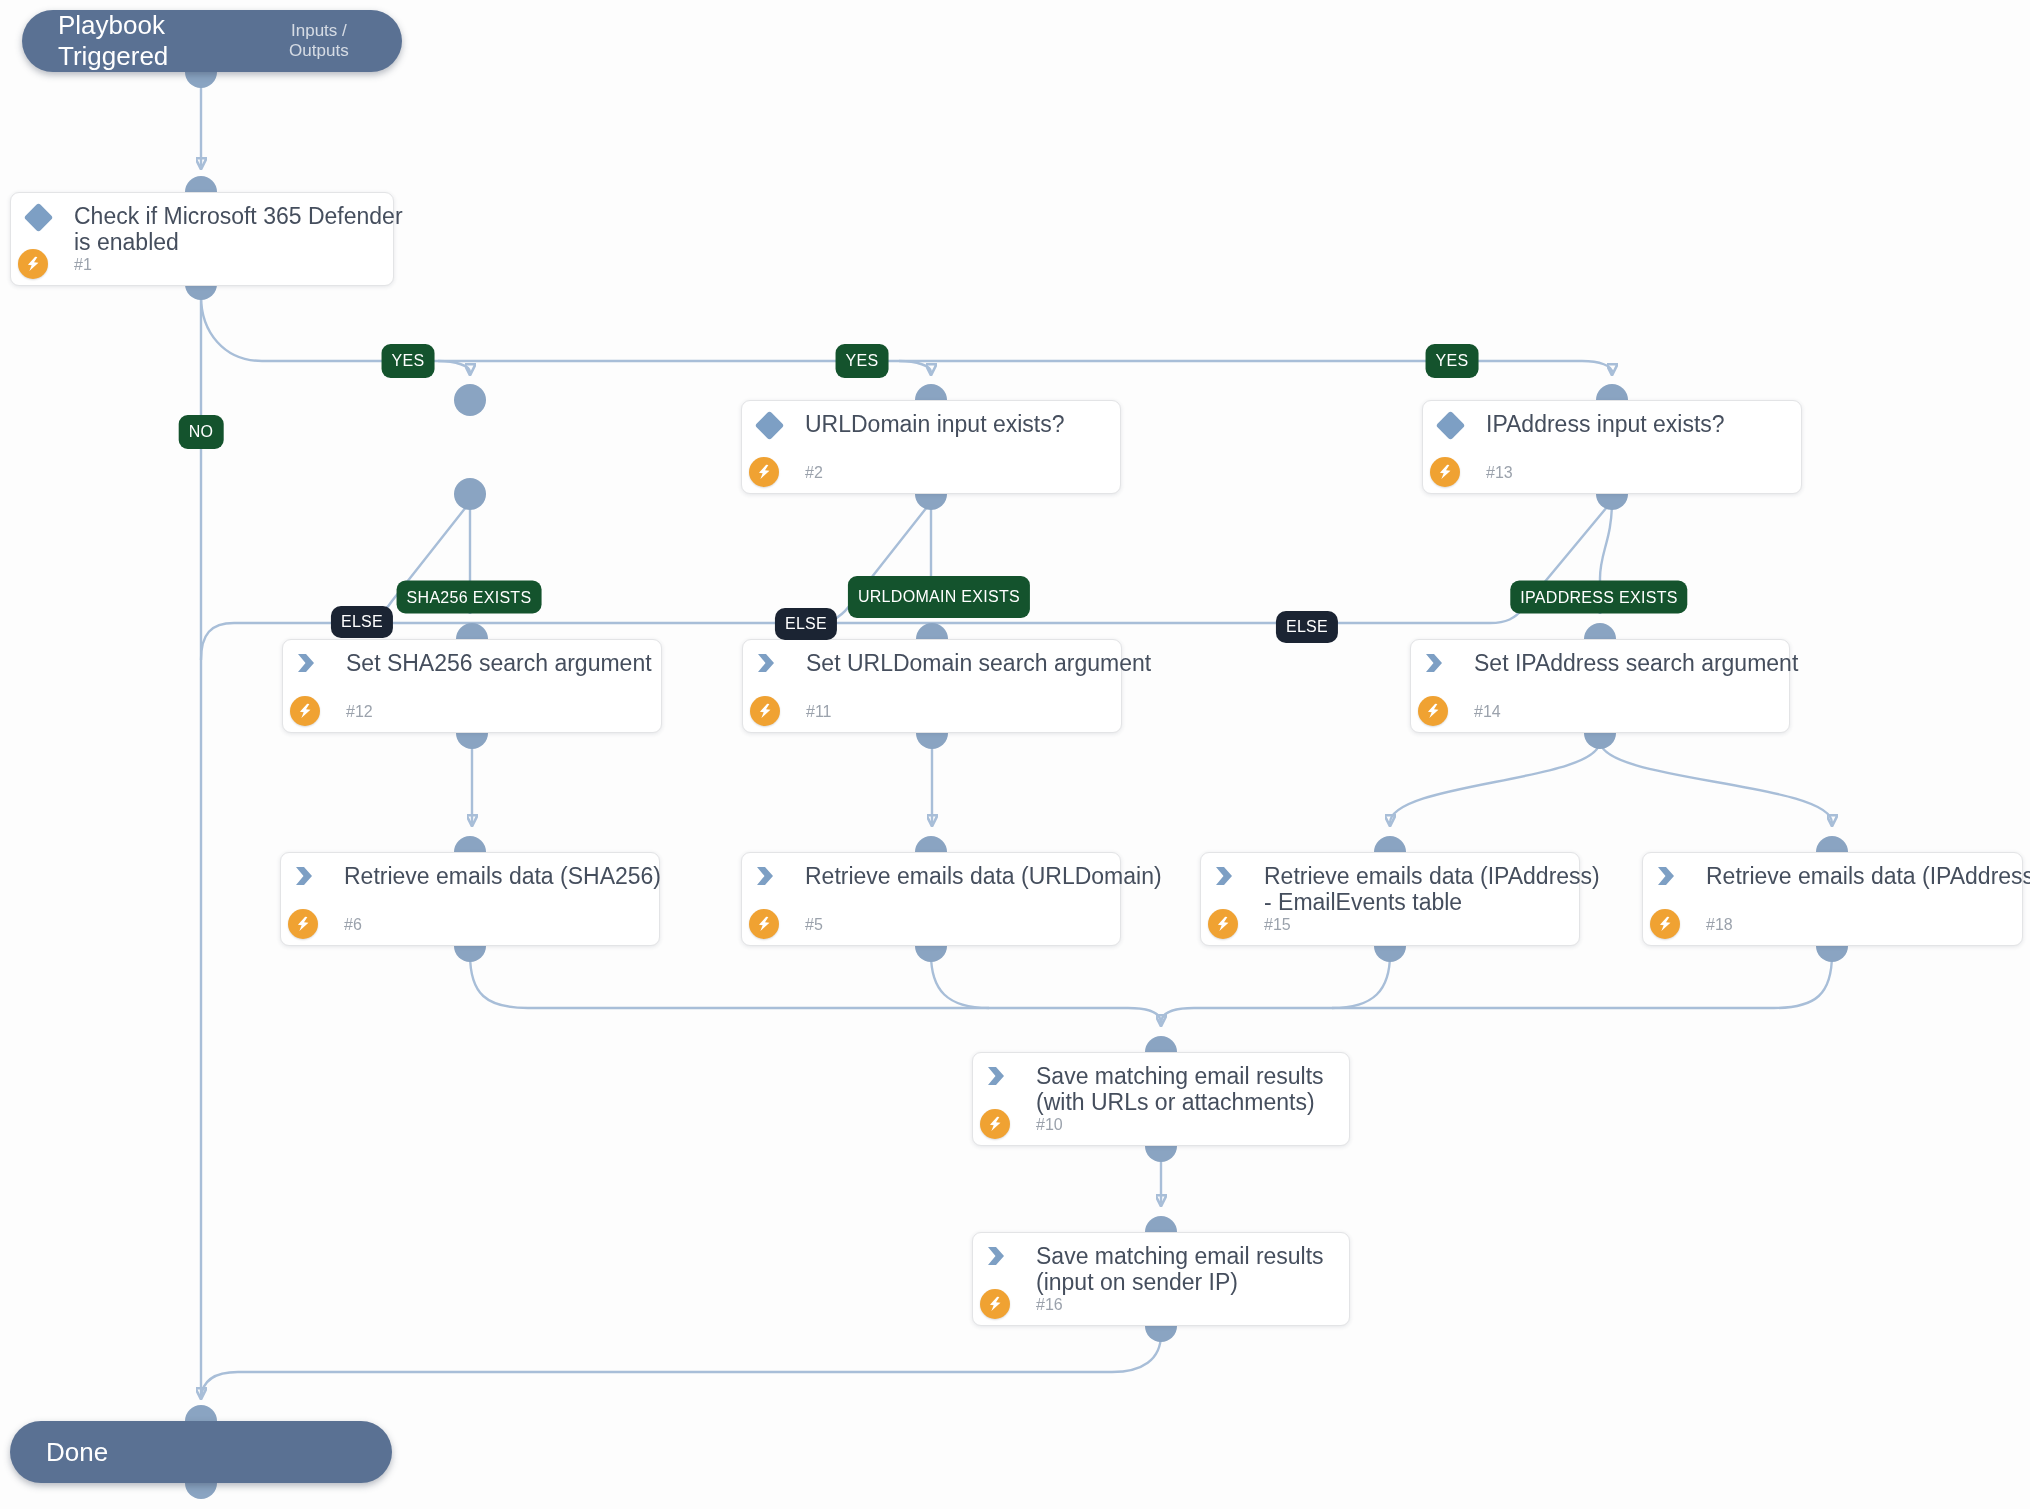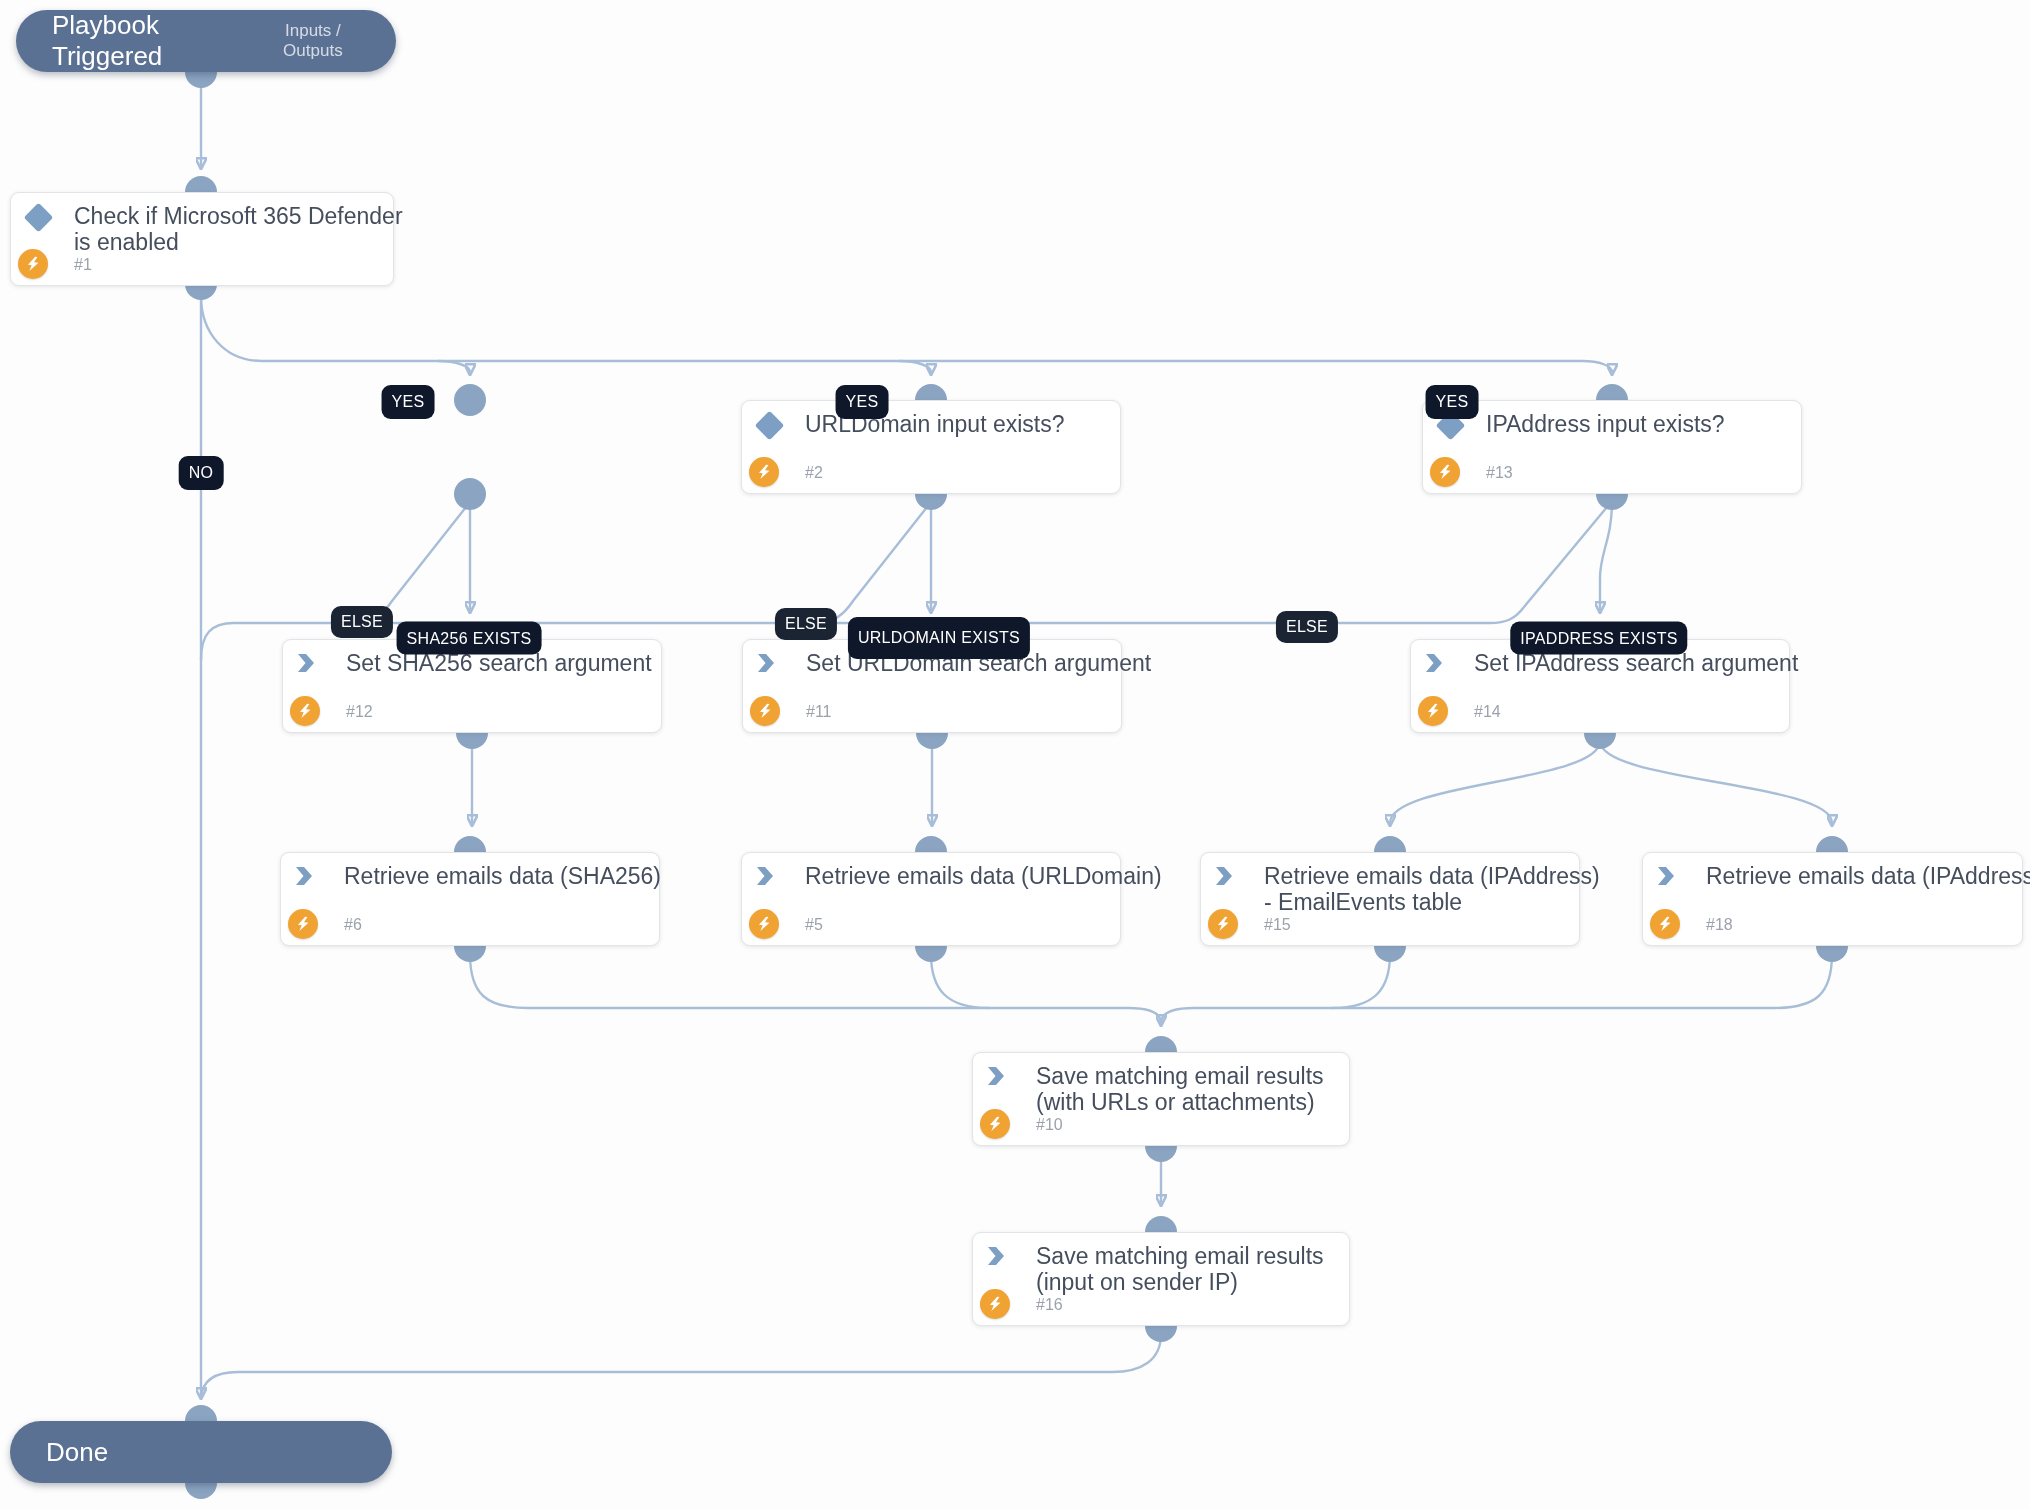--- a/index.html
+++ b/index.html
@@ -20,21 +20,21 @@
   .bolt{position:absolute;left:7px;top:56px;width:30px;height:30px;border-radius:50%;background:#f0a232;
         display:flex;align-items:center;justify-content:center;box-shadow:0 1px 2px rgba(0,0,0,.15);}
 
   .pill{position:absolute;height:62px;border-radius:31px;background:#5a7193;color:#ffffff;z-index:3;
         box-shadow:0 3px 7px rgba(50,60,80,.35);display:flex;align-items:center;box-sizing:border-box;}
   .pill .plabel{font-size:26px;margin-left:36px;}
   .pill .paction{margin-left:auto;margin-right:28px;font-size:17px;color:rgba(255,255,255,.75);text-align:center;}
 
   .badge{position:absolute;z-index:4;display:flex;align-items:center;justify-content:center;color:#fff;
          border-radius:9px;font-size:16px;height:34px;padding:0 10px;letter-spacing:.3px;transform:translate(-50%,-50%);white-space:nowrap;}
-  .badge.blue{background:#0f172a;margin-top:41px;}
+  .badge.blue{background:#14532d;}
   .badge.dark{background:#1b2433;height:32px;border-radius:10px;}
 </style>
 </head>
 <body>
 
 <div id="canvas">
 
   <svg class="edges" width="2030" height="1509" viewBox="0 0 2030 1509">
     <defs>
       <marker id="arr" viewBox="0 0 10 10" refX="7" refY="5" markerWidth="13" markerHeight="11" orient="auto" markerUnits="userSpaceOnUse">
@@ -89,21 +89,21 @@
   <div class="dome" style="left:1390px;top:946px"></div>
   <div class="dome" style="left:1832px;top:852px"></div>
   <div class="dome" style="left:1832px;top:946px"></div>
   <div class="dome" style="left:1161px;top:1052px"></div>
   <div class="dome" style="left:1161px;top:1146px"></div>
   <div class="dome" style="left:1161px;top:1232px"></div>
   <div class="dome" style="left:1161px;top:1326px"></div>
   <div class="dome" style="left:201px;top:1421px"></div>
   <div class="dome" style="left:201px;top:1483px"></div>
 
-  <div class="pill" style="left:16px;top:10px;width:380px">
+  <div class="pill" style="left:22px;top:10px;width:380px">
     <span class="plabel">Playbook Triggered</span>
     <span class="paction">Inputs / Outputs</span>
   </div>
   <div class="pill" style="left:10px;top:1421px;width:382px">
     <span class="plabel">Done</span>
   </div>
 
   <div class="node" style="left:10px;top:192px;width:384px">
     <span class="diamond"></span>
     <div class="title">

